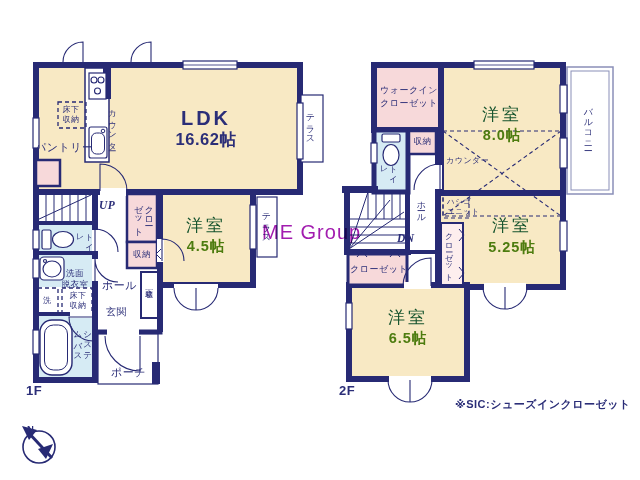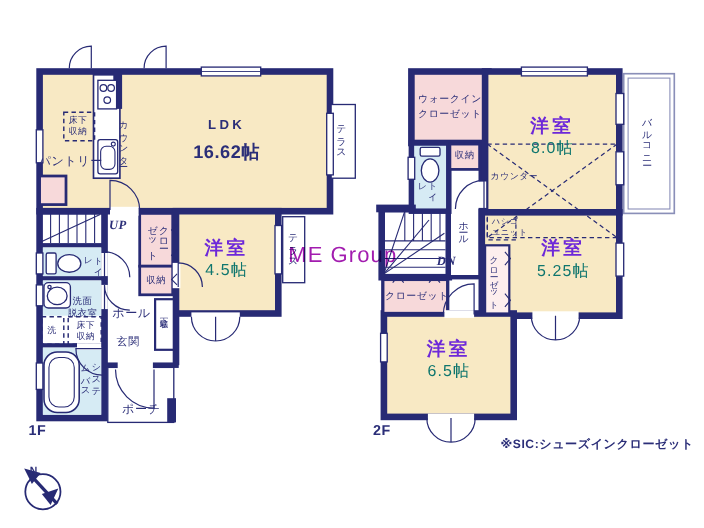--- a/index.html
+++ b/index.html
@@ -6,23 +6,23 @@
   #stage{position:relative;width:640px;height:480px;background:#ffffff;overflow:hidden;
          font-family:"Liberation Sans","DejaVu Sans",sans-serif;}
   svg{position:absolute;left:0;top:0;}
   .lb{position:absolute;color:#2b2e78;font-size:9px;line-height:1.2;white-space:nowrap;
       font-weight:500;letter-spacing:0.5px;}
   .c{text-align:center;}
   .v{writing-mode:vertical-rl;text-orientation:upright;letter-spacing:1px;white-space:normal;
      line-height:1.15;}
   .pre{white-space:pre-line;}
   .wrap{white-space:normal;word-break:break-all;}
-  .room-name{font-size:17px;font-weight:700;letter-spacing:3px;color:#6d28d9;}
-  .room-size{font-size:14.5px;font-weight:400;letter-spacing:1px;color:#0f766e;}
-  .ldk-name{font-size:12px;font-weight:600;letter-spacing:3px;}
+  .room-name{font-size:17px;font-weight:400;letter-spacing:3px;color:#14532d;}
+  .room-size{font-size:14.5px;font-weight:700;letter-spacing:1px;color:#4d7c0f;}
+  .ldk-name{font-size:20px;font-weight:600;letter-spacing:3px;}
   .ldk-size{font-size:16.5px;font-weight:600;}
   .it{font-family:"Liberation Serif","DejaVu Serif",serif;font-style:italic;font-size:11.5px;
       font-weight:600;}
   .note{font-size:11px;font-weight:600;letter-spacing:0.5px;}
   .floorlab{font-size:13px;font-weight:600;color:#2b2e78;}
   .watermark{font-size:20px;color:#a21caf;letter-spacing:1px;mix-blend-mode:multiply;
              font-weight:500;}
   .s8{font-size:8px;} .s85{font-size:8.5px;} .s75{font-size:7.5px;} .s95{font-size:11px;}
   .s10{font-size:10px;}
 </style>

